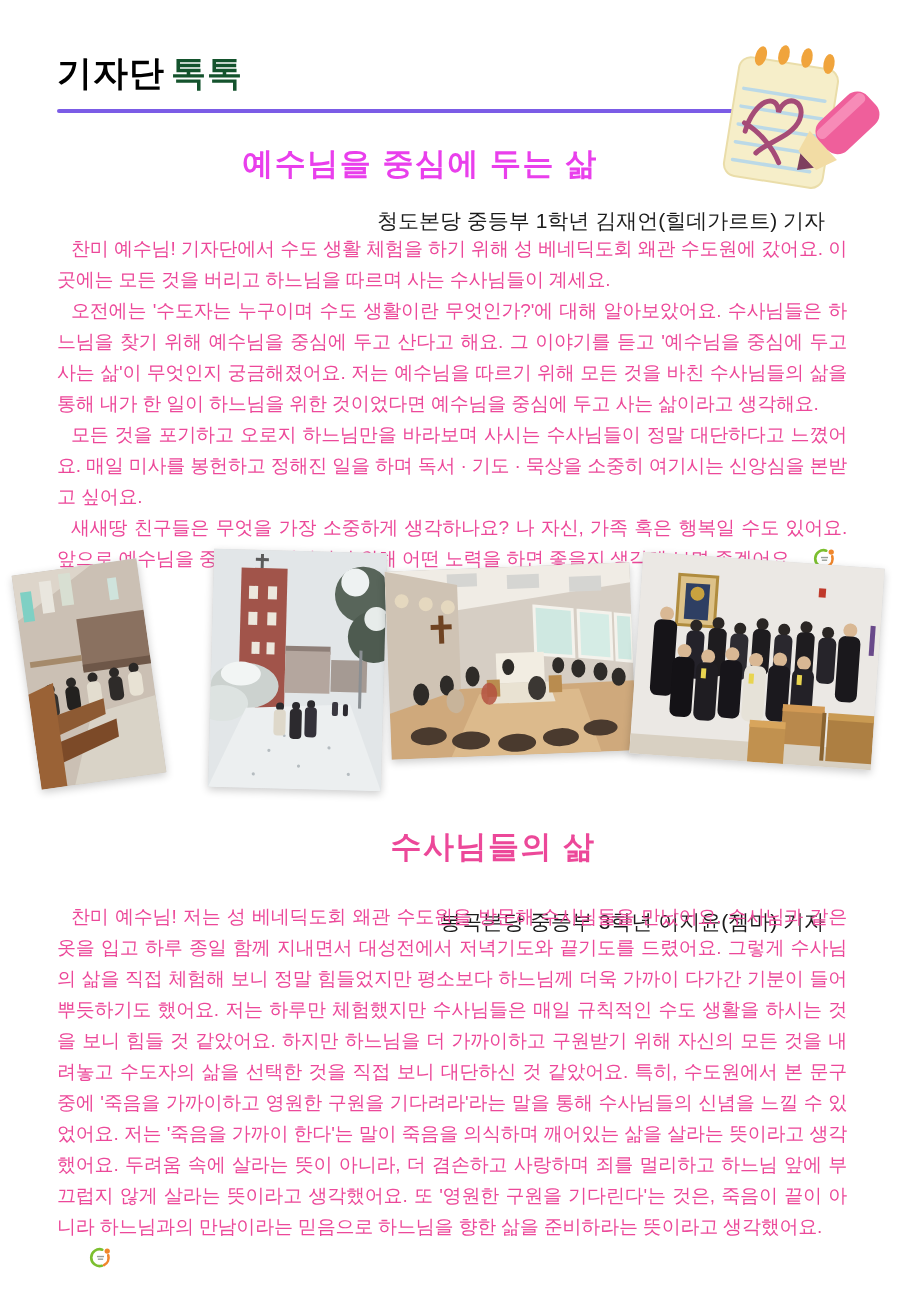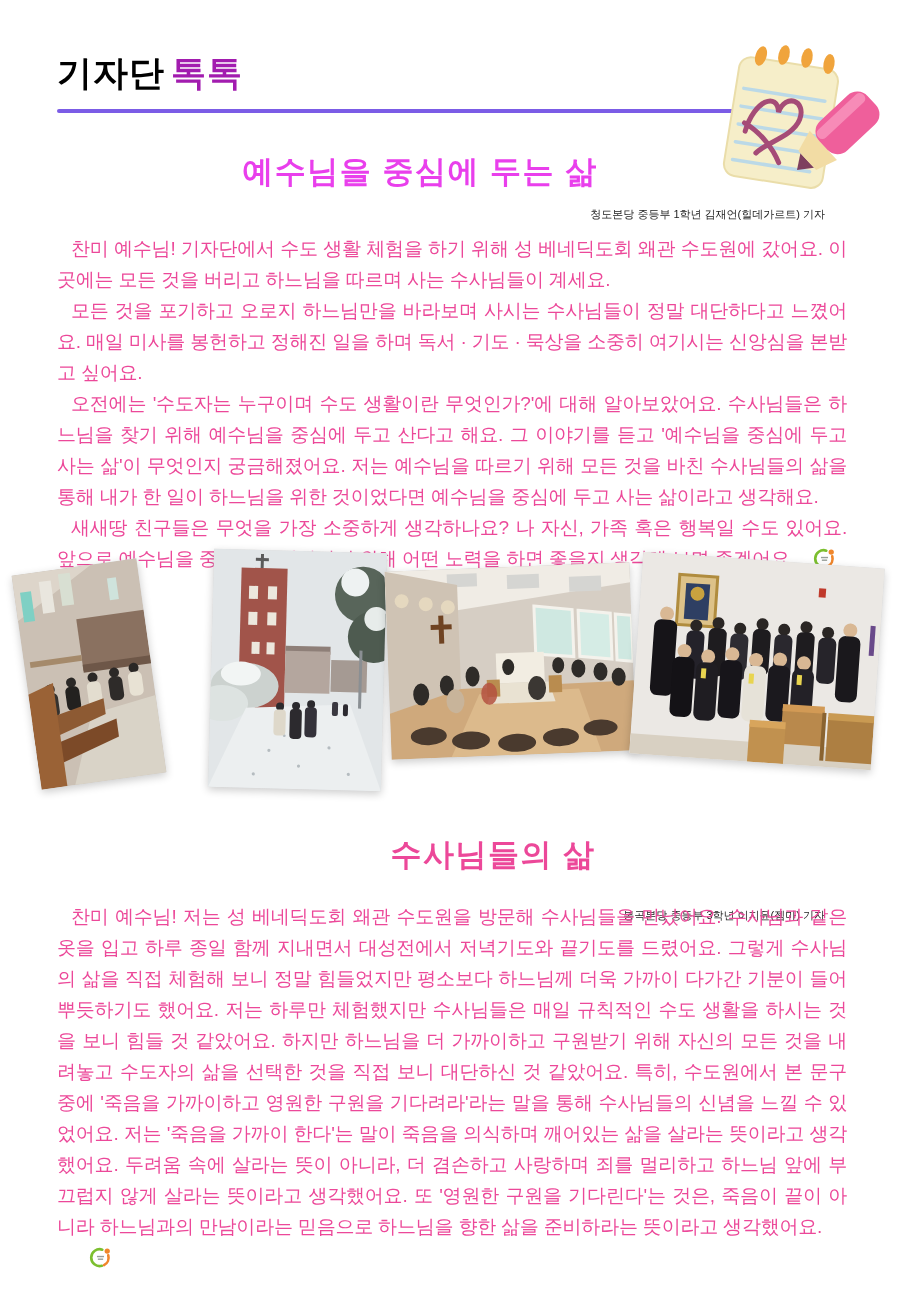--- a/index.html
+++ b/index.html
@@ -12,25 +12,25 @@
 
   
   .masthead{left:57px;top:50px;font-size:35px;font-weight:800;letter-spacing:1px;color:#3F3F41;}
   .masthead .accent{margin-left:6px;}
   .rule{left:57px;top:109px;width:752px;height:4px;border-radius:2px;}
 
   
   .notepad{left:705px;top:38px;width:175px;height:165px;}
 
   
-  .article-title{font-weight:800;font-size:31px;letter-spacing:1.5px;text-align:center;white-space:nowrap;margin-top:8px;}
+  .article-title{font-weight:800;font-size:31px;letter-spacing:1.5px;text-align:center;white-space:nowrap;}
   .title-1{left:0;top:143px;width:840px;}
   .title-2{left:0;top:826px;width:900px;}
 
-  .byline{font-size:11px;color:#1b1b1b;white-space:nowrap;}
+  .byline{font-size:21px;color:#1b1b1b;white-space:nowrap;}
   .byline-1{right:75px;top:207px;}
   .byline-2{right:75px;top:908px;}
 
   .body-text{left:57px;width:790px;font-size:19px;line-height:31px;
     text-align:justify;word-break:break-all;letter-spacing:-0.2px;color:#ec4899;}
   .body-1{top:233px;}
   .body-2{top:901px;}
   .body-text p{margin:0;text-indent:14px;}
 
   .end-logo{display:inline-block;width:23px;height:21px;vertical-align:-4px;margin-left:4px;}
@@ -42,21 +42,21 @@
   .photo-2{left:211px;top:551px;width:173px;height:238px;transform:rotate(1.5deg);}
   .photo-3{left:388px;top:567px;width:245px;height:188px;transform:rotate(-2.2deg);}
   .photo-4{left:636px;top:560px;width:242px;height:202px;transform:rotate(4deg);}
 </style>
 </head>
 <body>
 
 <div>
 
   <div class="abs masthead">
-    <span style="color: #000000;">기자단</span><span class="accent" style="color: #a21caf;">톡톡</span>
+    <span style="color: #000000;">기자단</span><span class="accent" style="color: #14532d;">톡톡</span>
   </div>
   <div class="abs rule" style="background: rgb(123, 92, 230);"></div>
 
   <div class="abs notepad">
     <svg viewBox="0 0 175 165">
       <g transform="rotate(9 85 85)">
         <rect x="26" y="26" width="100" height="120" rx="12" fill="#F6EEC9"></rect>
         <rect x="26" y="26" width="100" height="120" rx="12" fill="none" stroke="#EADDA9" stroke-width="2"></rect>
         <g stroke="#BBD9E7" stroke-width="3.5" stroke-linecap="round">
           <line x1="34" y1="58" x2="116" y2="58"></line>
@@ -80,22 +80,22 @@
         <rect x="130" y="117" width="62" height="11" rx="5" fill="#F78BB7"></rect>
       </g>
     </svg>
   </div>
 
   <div class="abs article-title title-1" style="color: rgb(233, 63, 236);">예수님을 중심에 두는 삶</div>
   <div class="abs byline byline-1">청도본당 중등부 1학년 김재언(힐데가르트) 기자</div>
 
   <div class="abs body-text body-1">
     <p>찬미 예수님! 기자단에서 수도 생활 체험을 하기 위해 성 베네딕도회 왜관 수도원에 갔어요. 이곳에는 모든 것을 버리고 하느님을 따르며 사는 수사님들이 계세요.</p>
+    <p>오전에는 '수도자는 누구이며 수도 생활이란 무엇인가?'에 대해 알아보았어요. 수사님들은 하느님을 찾기 위해 예수님을 중심에 두고 산다고 해요. 그 이야기를 듣고 '예수님을 중심에 두고 사는 삶'이 무엇인지 궁금해졌어요. 저는 예수님을 따르기 위해 모든 것을 바친 수사님들의 삶을 통해 내가 한 일이 하느님을 위한 것이었다면 예수님을 중심에 두고 사는 삶이라고 생각해요.</p>
     <p>모든 것을 포기하고 오로지 하느님만을 바라보며 사시는 수사님들이 정말 대단하다고 느꼈어요. 매일 미사를 봉헌하고 정해진 일을 하며 독서 · 기도 · 묵상을 소중히 여기시는 신앙심을 본받고 싶어요.</p>
-    <p>오전에는 '수도자는 누구이며 수도 생활이란 무엇인가?'에 대해 알아보았어요. 수사님들은 하느님을 찾기 위해 예수님을 중심에 두고 산다고 해요. 그 이야기를 듣고 '예수님을 중심에 두고 사는 삶'이 무엇인지 궁금해졌어요. 저는 예수님을 따르기 위해 모든 것을 바친 수사님들의 삶을 통해 내가 한 일이 하느님을 위한 것이었다면 예수님을 중심에 두고 사는 삶이라고 생각해요.</p>
     <p><span>새새땅 친구들은 무엇을 가장 소중하게 생각하나요? 나 자신, 가족 혹은 행복일 수도 있어요. 앞으로 예수님을 중심으로 살아가기 위해 어떤 노력을 하면 좋을지 생각해 보면 좋겠어요.</span><span class="end-logo"><svg viewBox="0 0 26 24">
       <path d="M15 3 A9.5 9.5 0 1 0 14.5 21.2" fill="none" stroke="#7CBF2F" stroke-width="3" stroke-linecap="round"></path>
       <path d="M17 20.5 A9.5 9.5 0 0 0 21.8 9.5" fill="none" stroke="#F0862B" stroke-width="3" stroke-linecap="round"></path>
       <circle cx="20.6" cy="4.6" r="3" fill="#F0862B"></circle>
       <rect x="9" y="10" width="8" height="1.6" fill="#98a09a"></rect>
       <rect x="10" y="13" width="6" height="1.6" fill="#98a09a"></rect>
     </svg></span></p>
   </div>
 
   <div class="photo photo-1">

